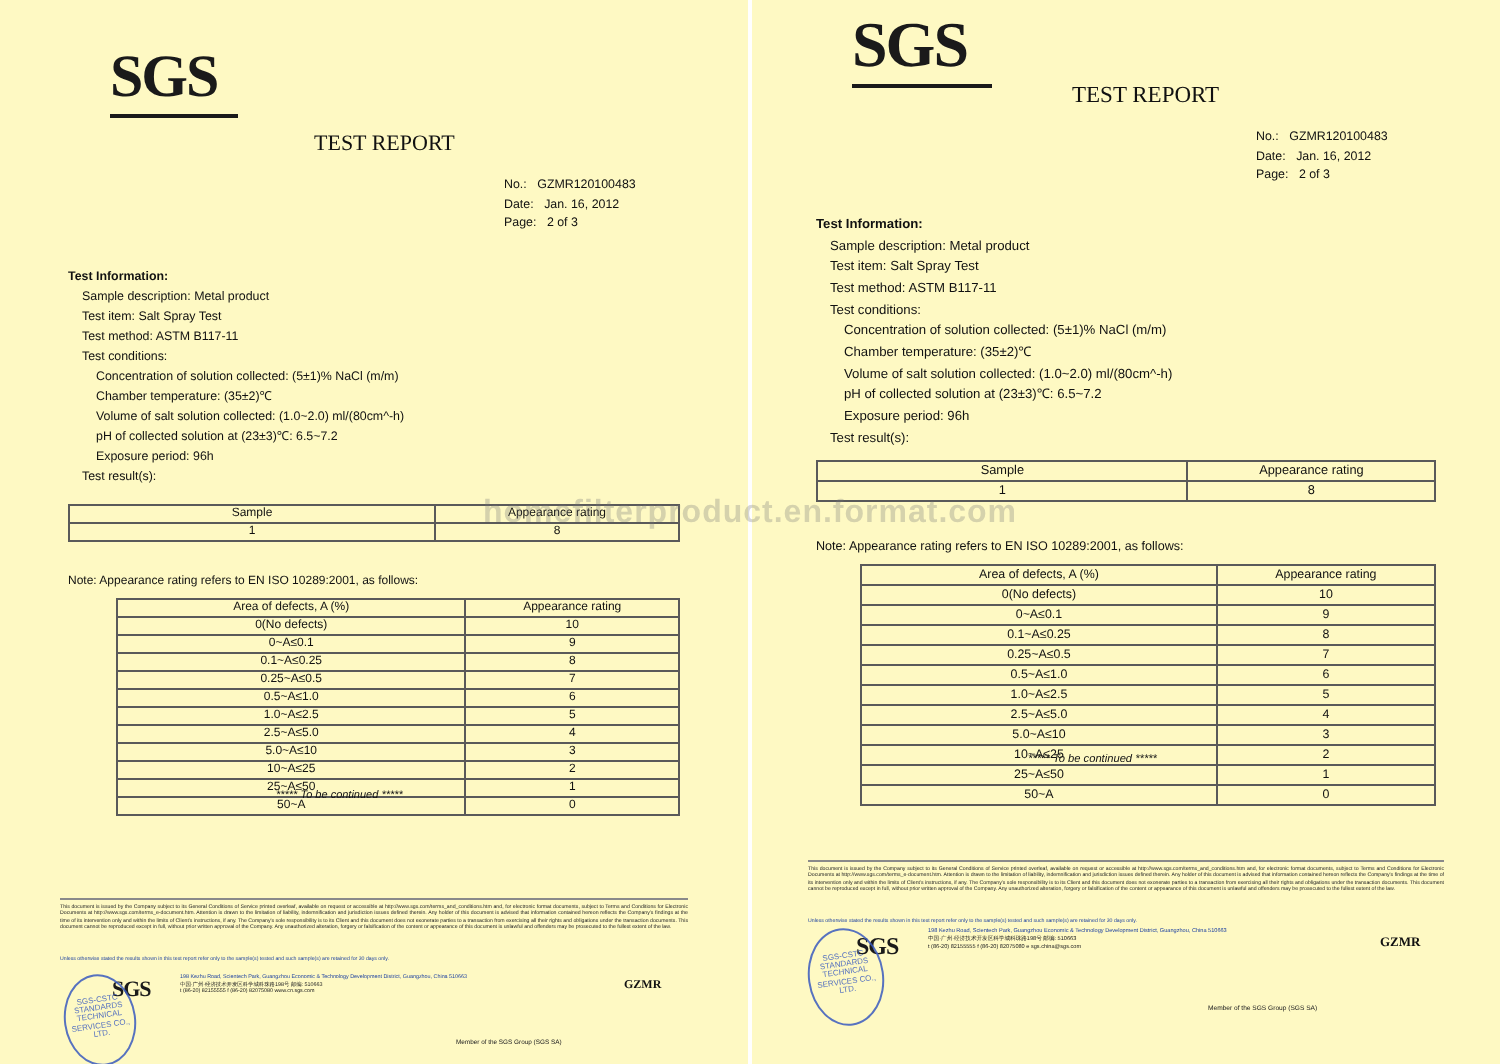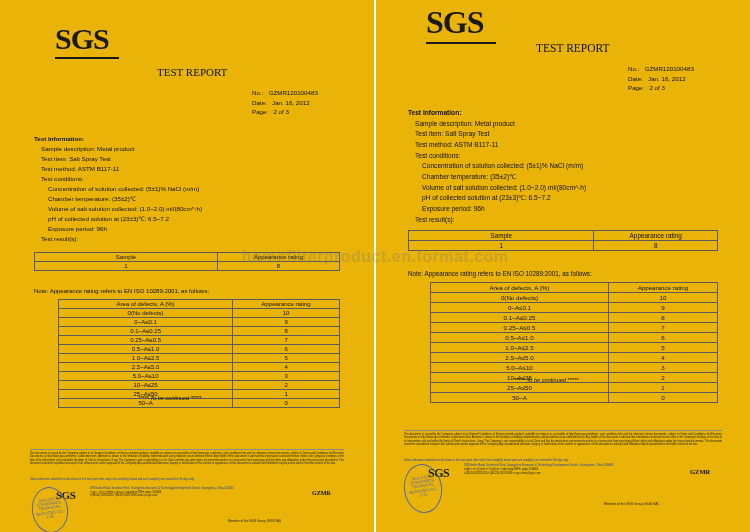--- a/index.html
+++ b/index.html
@@ -10,21 +10,21 @@
   body {
     width: 750px;
     height: 532px;
     font-family: "Liberation Sans", sans-serif;
     overflow: hidden;
     position: relative;
   }
   .page {
     position: absolute;
     top: 0;
-    background: #eab308;
+    background: #fef9c3;
     overflow: hidden;
   }
   #page-left  { left: 0;   width: 374px; height: 532px; }
   #page-right { left: 376px; width: 374px; height: 532px; }
   .divider {
     position: absolute;
     left: 374px; top: 0;
     width: 2px; height: 532px;
     background: #ffffff;
   }

